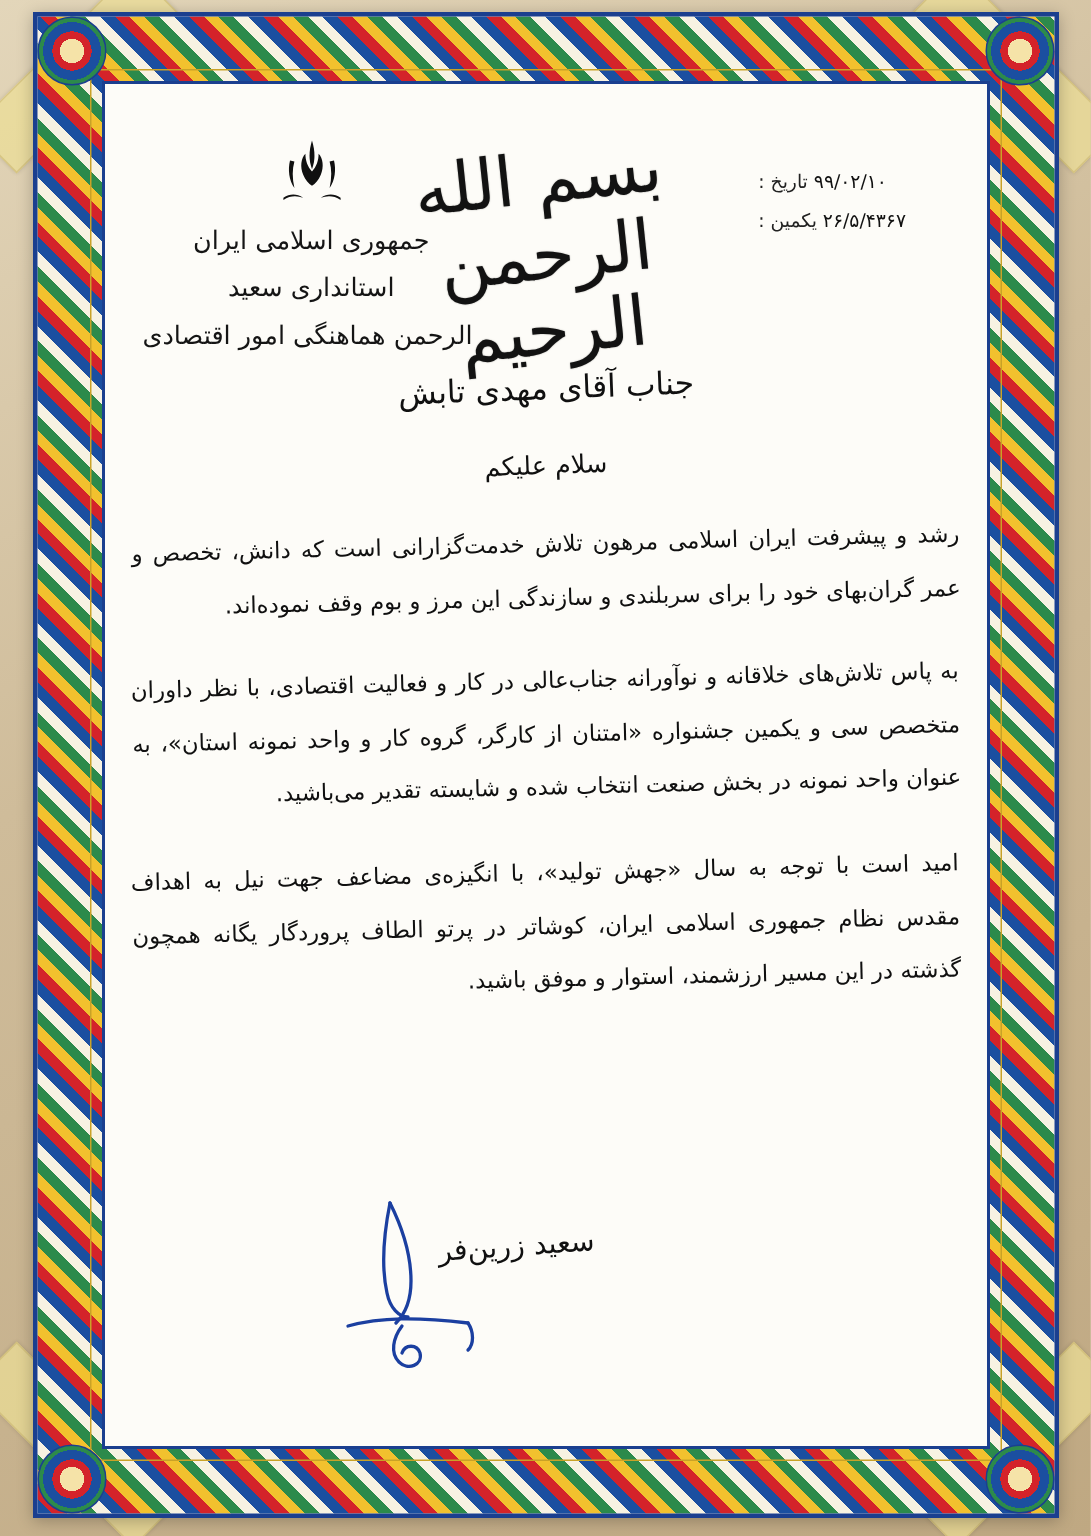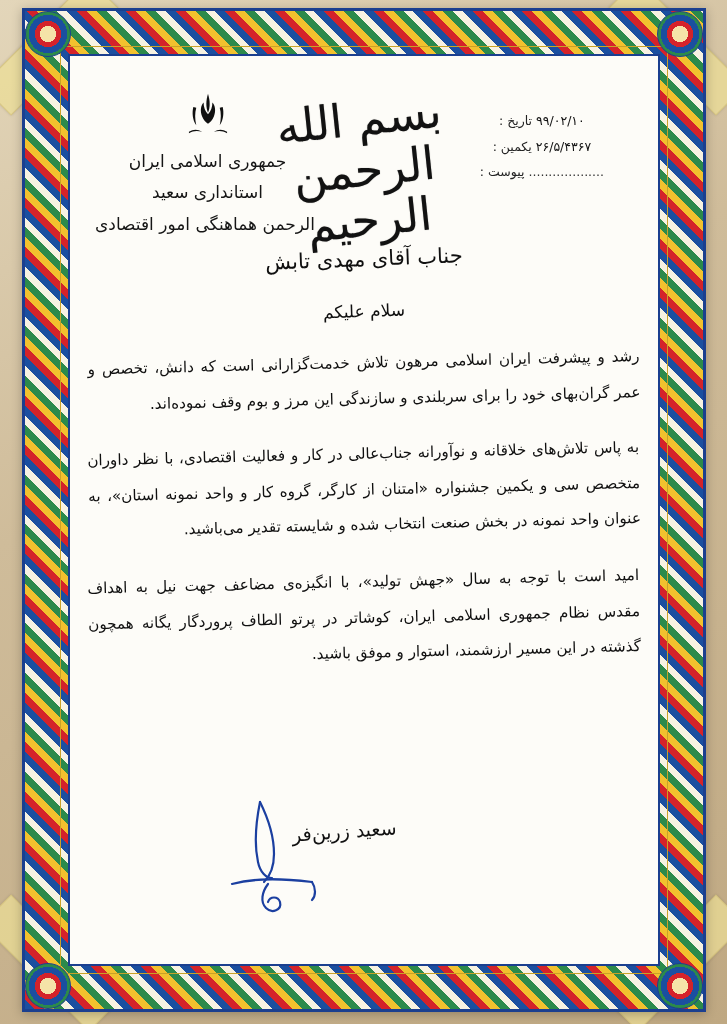--- a/index.html
+++ b/index.html
@@ -106,21 +106,21 @@
     height: 175px;
   }
 
   .meta {
     position: absolute;
     right: 42px;
     top: 42px;
     font-size: 12.5px;
     line-height: 2.05;
     color: #1a1a1a;
-    text-align: center;
+    text-align: left;
     white-space: nowrap;
     font-family: "DejaVu Sans", sans-serif;
   }
   .meta .row { display: block; }
   .meta .lbl { color: #222; }
   .meta .val { color: #111; letter-spacing: 0.5px; }
   .meta .dots { letter-spacing: 1.5px; color: #333; }
 
   .bismillah {
     position: absolute;
@@ -250,24 +250,20 @@
       <div class="header">
 
         <div class="meta">
           <span class="row">
             <span class="val">۹۹/۰۲/۱۰</span>
             <span class="lbl">تاریخ :</span>
           </span>
           <span class="row">
             <span class="val">۲۶/۵/۴۳۶۷</span>
             <span class="lbl">یکمین :</span>
-          </span>
-          <span class="row">
-            <span class="dots">...................</span>
-            <span class="lbl">پیوست :</span>
           </span>
         </div>
 
         <div class="bismillah">بسم الله الرحمن الرحیم</div>
 
         <div class="emblem-block">
           <svg class="emblem" viewBox="0 0 60 62" aria-hidden="true">
             <g fill="#101010">
               <path d="M30 2 C27 12 27 20 30 28 C33 20 33 12 30 2 Z"></path>
               <path d="M30 30 C26 26 24 20 24 14 C20 18 19 26 22 33 C24 38 27 41 30 43 C33 41 36 38 38 33 C41 26 40 18 36 14 C36 20 34 26 30 30 Z"></path>

